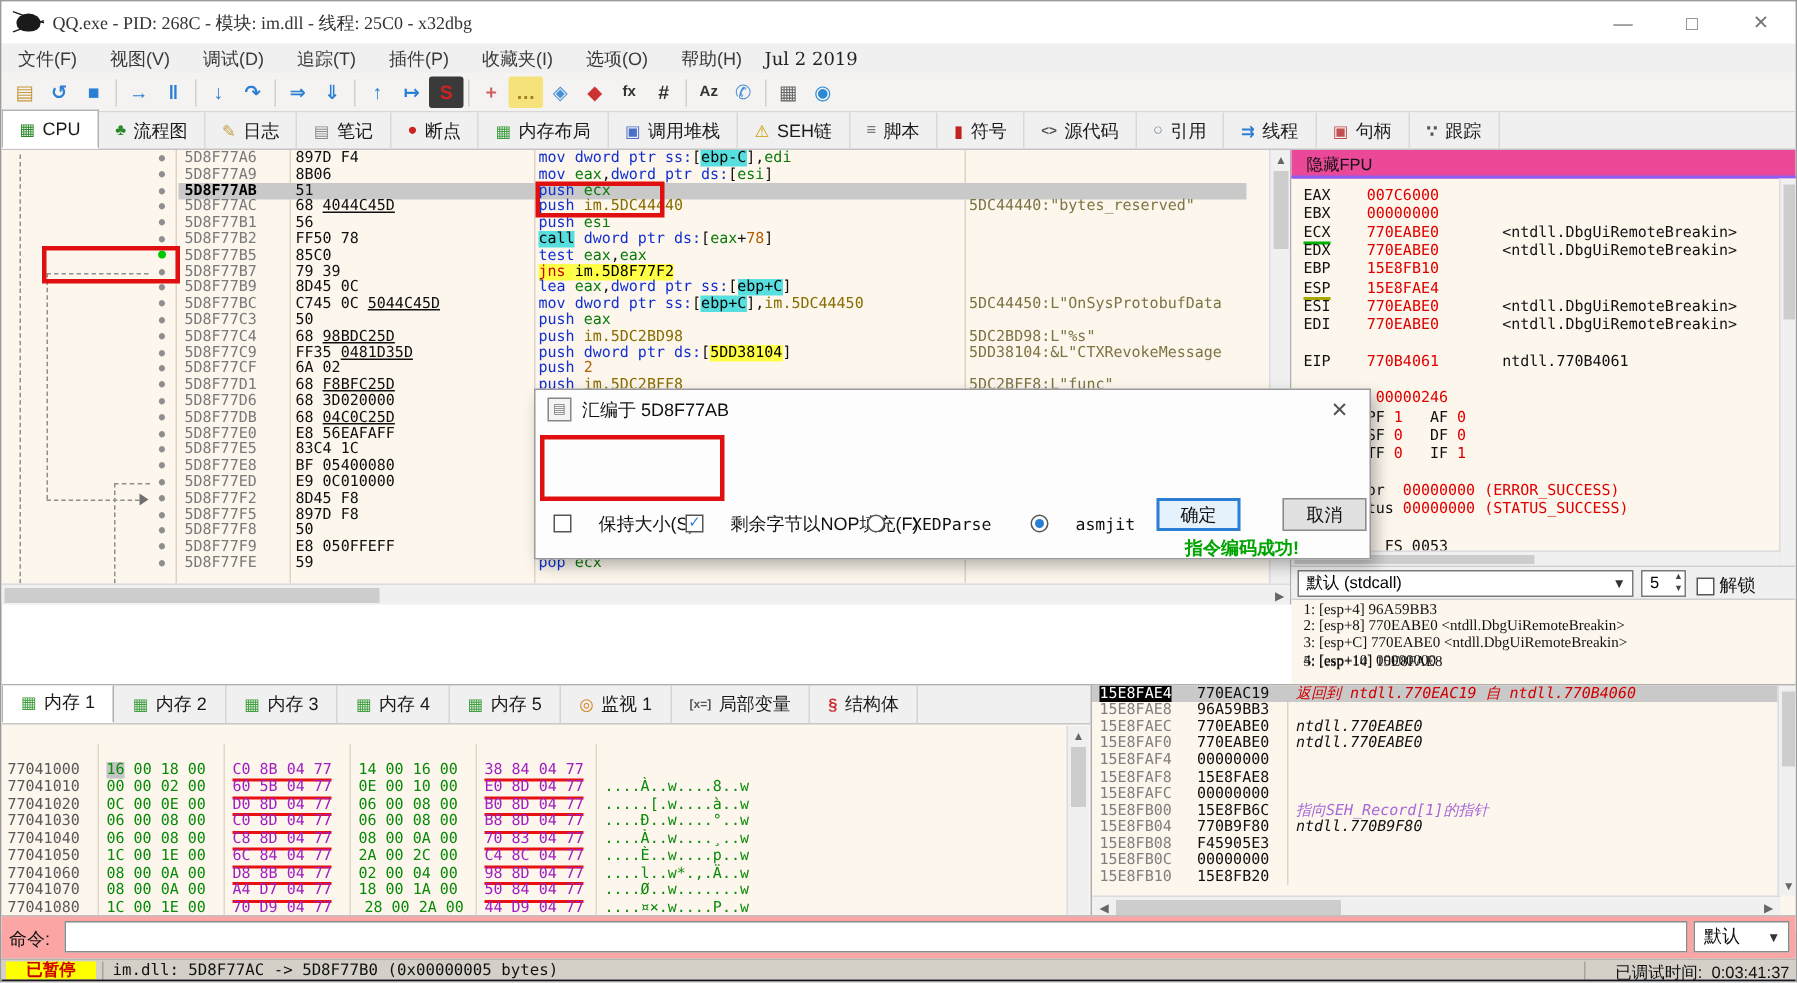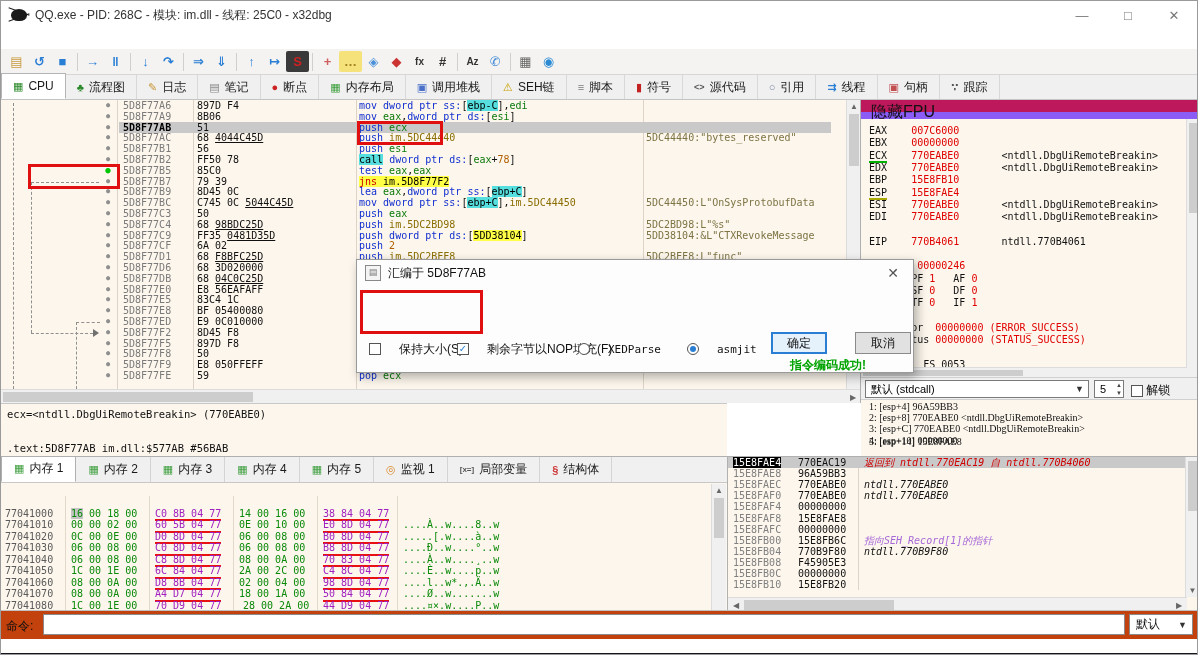--- a/index.html
+++ b/index.html
@@ -4,21 +4,21 @@
 <style>
   html,body{margin:0;padding:0;background:#e8e8e8;}
   #app{position:relative;width:1198px;height:655px;background:#ffffff;overflow:hidden;
        font-family:"Liberation Sans","DejaVu Sans",sans-serif;border:1px solid #9a9a9a;box-sizing:border-box;}
   .mono{font-family:"DejaVu Sans Mono",monospace;}
   
   .titlebar{position:absolute;left:0;top:0;width:100%;height:28px;background:#fff;display:flex;align-items:center;gap:8px;padding-left:10px;box-sizing:border-box;}
   .bug-icon{width:16px;height:12px;background:#1a1a1a;border-radius:50% 50% 45% 45%;position:relative;}
   .bug-icon::before{content:"";position:absolute;left:-3px;top:2px;width:22px;height:1px;background:#1a1a1a;transform:rotate(20deg);}
   .bug-icon::after{content:"";position:absolute;left:-3px;top:8px;width:22px;height:1px;background:#1a1a1a;transform:rotate(-20deg);}
-  .title-text{font-size:12px;color:#333;}
+  .title-text{font-size:12px;color:#333;font-family:Liberation Serif, serif;}
   .win-controls{position:absolute;right:0;top:0;height:28px;display:flex;}
   .win-btn{width:46px;height:28px;display:flex;align-items:center;justify-content:center;color:#777;font-size:13px;}
   
   .menubar{position:absolute;left:0;top:28px;width:100%;height:20px;background:#f0f0f0;display:flex;align-items:center;font-size:12px;color:#3a3a3a;}
   .menu-item{padding:0 11px;}
   .build-date{font-family:"DejaVu Serif","Liberation Serif",serif;font-size:12px;color:#222;margin-left:4px;}
   
   .toolbar{position:absolute;left:0;top:48px;width:100%;height:26px;background:#f4f3f1;border-bottom:1px solid #d6d6d6;display:flex;align-items:center;padding-left:4px;box-sizing:border-box;}
   .tb-icon{width:23px;height:21px;display:flex;align-items:center;justify-content:center;font-size:13px;font-weight:bold;border-radius:2px;}
   .tb-sep{width:1px;height:18px;background:#cfcfcf;margin:0 3px;}
@@ -58,21 +58,21 @@
   .sb-v{position:absolute;background:#f0f0f0;border-left:1px solid #dcdcdc;}
   .sb-h{position:absolute;background:#f0f0f0;border-top:1px solid #dcdcdc;}
   .sb-thumb{position:absolute;background:#cdcdcd;}
   .sb-arrow{position:absolute;color:#666;font-size:8px;text-align:center;width:100%;}
   
   .infobox{position:absolute;left:0;top:402px;width:726px;height:53px;background:#fcf6ec;border-top:1px solid #c8c8c8;font-family:"DejaVu Sans Mono",monospace;font-size:10.5px;color:#111;box-sizing:border-box;}
   .infobox .l1{position:absolute;left:6px;top:4px;white-space:pre;}
   .infobox .l2{position:absolute;left:6px;top:38px;white-space:pre;}
   
   .regs{position:absolute;left:860px;top:99px;width:338px;height:356px;background:#fcf6ec;box-sizing:border-box;}
-  .regs-header{height:19px;background:#be185d;border-bottom:7px solid #8b5cf6;font-size:16px;color:#111;padding:2px 0 0 10px;box-sizing:border-box;}
+  .regs-header{height:19px;background:#ec4899;border-bottom:2px solid #8b5cf6;font-size:11px;color:#111;padding:2px 0 0 10px;box-sizing:border-box;}
   .rr{position:absolute;left:8px;height:12px;font-family:"DejaVu Sans Mono",monospace;font-size:10px;line-height:12px;white-space:pre;}
   .sg-k{color:#111;}
   .sg-v{color:#e00000;}
   .sg-s{color:#111;}
   .sg-kg{color:#111;border-bottom:2px solid #00b000;}
   .sg-ko{color:#111;border-bottom:2px solid #a8a800;}
   .regs-footer{position:absolute;left:0;top:277px;width:100%;height:23px;background:#f0f0f0;border-top:1px solid #d0d0d0;border-bottom:1px solid #d0d0d0;box-sizing:border-box;}
   .combo{position:absolute;left:4px;top:2px;width:224px;height:18px;background:#fff;border:1px solid #7a7a7a;font-size:11px;line-height:17px;padding-left:5px;box-sizing:border-box;}
   .combo .caret{position:absolute;right:4px;top:0;font-size:9px;color:#333;}
   .spin{position:absolute;left:233px;top:2px;width:30px;height:18px;background:#fff;border:1px solid #7a7a7a;font-size:11px;line-height:17px;padding-left:5px;box-sizing:border-box;}
@@ -103,21 +103,21 @@
   .strow.sel{background:#c9c9c9;}
   .strow span{position:absolute;top:0;}
   .st-addr{left:5px;color:#808080;}
   .strow.sel .st-addr{background:#000;color:#fff;}
   .st-val{left:70px;color:#111;}
   .st-cmt{left:136px;color:#111;font-style:italic;}
   .st-cmt.ret{color:#d00000;}
   .st-cmt.seh{color:#a868d8;}
   .st-colsep{position:absolute;left:130px;top:0;height:133px;width:1px;background:#ddd3c6;}
   
-  .cmdrow{position:absolute;left:0;top:609px;width:1198px;height:29px;background:#c2410c;border-top:1px solid #c0c0c0;box-sizing:border-box;}
+  .cmdrow{position:absolute;left:0;top:609px;width:1198px;height:29px;background:#fca5a5;border-top:1px solid #c0c0c0;box-sizing:border-box;}
   .cmd-label{position:absolute;left:5px;top:7px;font-size:12px;color:#111;}
   .cmd-input{position:absolute;left:42px;top:3px;width:1082px;height:21px;background:#fff;border:1px solid #8a8a8a;box-sizing:border-box;font-family:"DejaVu Sans Mono",monospace;font-size:11px;padding:0 4px;}
   .cmd-profile{position:absolute;left:1128px;top:3px;width:64px;height:21px;background:#fff;border:1px solid #8a8a8a;box-sizing:border-box;font-size:12px;line-height:19px;padding-left:6px;color:#111;}
   .cmd-profile .caret{position:absolute;right:5px;top:1px;font-size:9px;color:#333;}
   
   .statusbar{position:absolute;left:0;top:638px;width:1198px;height:14px;background:#d4d0c8;border-top:1px solid #b8b4ac;box-sizing:border-box;font-size:11px;}
   .st-badge{position:absolute;left:3px;top:1px;width:60px;height:12px;background:#ffff00;color:#d00000;font-weight:bold;text-align:center;line-height:12px;}
   .st-sep{position:absolute;top:1px;width:1px;height:12px;background:#a8a49c;}
   .st-msg{position:absolute;left:74px;top:1px;font-family:"DejaVu Sans Mono",monospace;font-size:10.5px;color:#111;white-space:pre;}
   .st-time{position:absolute;right:6px;top:1px;font-size:11px;color:#111;white-space:pre;}
@@ -143,20 +143,24 @@
   <div class="titlebar">
     <span class="bug-icon"></span>
     <span class="title-text">QQ.exe - PID: 268C - 模块: im.dll - 线程: 25C0 - x32dbg</span>
   </div>
   <div class="win-controls">
     <span class="win-btn">—</span>
     <span class="win-btn">□</span>
     <span class="win-btn">✕</span>
   </div>
 
+  <div class="menubar">
+    <span id="menu-items"><span class="menu-item">文件(F)</span><span class="menu-item">视图(V)</span><span class="menu-item">调试(D)</span><span class="menu-item">追踪(T)</span><span class="menu-item">插件(P)</span><span class="menu-item">收藏夹(I)</span><span class="menu-item">选项(O)</span><span class="menu-item">帮助(H)</span></span>
+    <span class="build-date">Jul 2 2019</span>
+  </div>
 
   <div class="toolbar" id="toolbar">
       <span class="tb-icon" style="color:#c89a3f;font-size:13px">▤</span>
       <span class="tb-icon" style="color:#2a7fd4;font-size:13px">↺</span>
       <span class="tb-icon" style="color:#2a7fd4;font-size:13px">■</span>
       <span class="tb-sep"></span>
       <span class="tb-icon" style="color:#2a7fd4;font-size:13px">→</span>
       <span class="tb-icon" style="color:#2a7fd4;font-size:13px">‖</span>
       <span class="tb-sep"></span>
       <span class="tb-icon" style="color:#2a7fd4;font-size:13px">↓</span>
@@ -448,24 +452,20 @@
     <div class="sb-v" style="left:845px;top:0;width:14px;height:289px">
       <div class="sb-arrow" style="top:2px">▲</div>
       <div class="sb-thumb" style="left:2px;top:14px;width:10px;height:52px"></div>
     </div>
     <div class="sb-h" style="left:0;top:289px;width:860px;height:14px">
       <div class="sb-thumb" style="left:2px;top:2px;width:250px;height:10px"></div>
       <div class="sb-arrow" style="right:2px;width:12px;top:3px">▶</div>
     </div>
   </div>
 
-  <div class="infobox">
-    <div class="l1">ecx=&lt;ntdll.DbgUiRemoteBreakin&gt; (770EABE0)</div>
-    <div class="l2">.text:5D8F77AB im.dll:$577AB #56BAB</div>
-  </div>
 
   <div class="regs">
     <div class="regs-header">隐藏FPU</div>
     <div id="reg-rows">
         <div class="rr" style="top:25.0px"><span class="sg-k" style="position:static">EAX    </span><span class="sg-v" style="position:static">007C6000</span></div>
         <div class="rr" style="top:37.3px"><span class="sg-k" style="position:static">EBX    </span><span class="sg-v" style="position:static">00000000</span></div>
         <div class="rr" style="top:49.6px"><span class="sg-kg" style="position:static">ECX</span><span class="sg-k" style="position:static">    </span><span class="sg-v" style="position:static">770EABE0</span><span class="sg-s" style="position:static">       &lt;ntdll.DbgUiRemoteBreakin&gt;</span></div>
         <div class="rr" style="top:61.9px"><span class="sg-k" style="position:static">EDX    </span><span class="sg-v" style="position:static">770EABE0</span><span class="sg-s" style="position:static">       &lt;ntdll.DbgUiRemoteBreakin&gt;</span></div>
         <div class="rr" style="top:74.2px"><span class="sg-k" style="position:static">EBP    </span><span class="sg-v" style="position:static">15E8FB10</span></div>
         <div class="rr" style="top:86.5px"><span class="sg-ko" style="position:static">ESP</span><span class="sg-k" style="position:static">    </span><span class="sg-v" style="position:static">15E8FAE4</span></div>
@@ -665,20 +665,27 @@
   </div>
 
   <div class="cmdrow">
     <span class="cmd-label">命令:</span>
     <input class="cmd-input" value="" style="">
     <div class="cmd-profile">
       <span>默认</span><span class="caret">▼</span>
     </div>
   </div>
 
+  <div class="statusbar">
+    <span class="st-badge">已暂停</span>
+    <span class="st-sep" style="left:67px"></span>
+    <span class="st-msg">im.dll: 5D8F77AC -&gt; 5D8F77B0 (0x00000005 bytes)</span>
+    <span class="st-sep" style="right:142px"></span>
+    <span class="st-time">已调试时间:  0:03:41:37</span>
+  </div>
   <div class="bottomstrip"></div>
 
   <div class="dialog">
     <div class="dlg-title">
       <span class="dlg-icon">▤</span>
       <span>汇编于 5D8F77AB</span>
     </div>
     <div class="dlg-close">✕</div>
     <div class="dlg-ctl" style="left:12px">
       <span class="cbx"></span>

